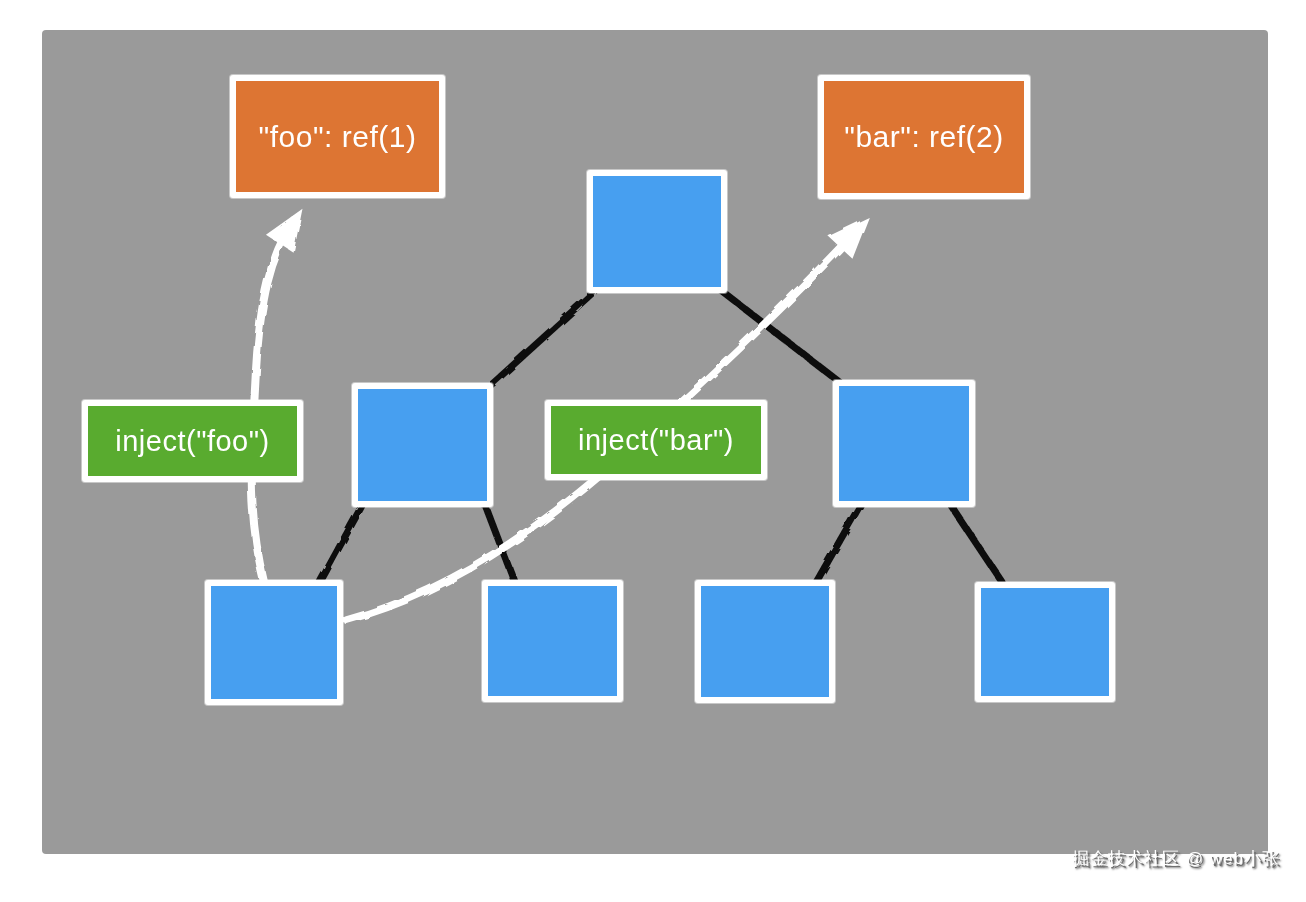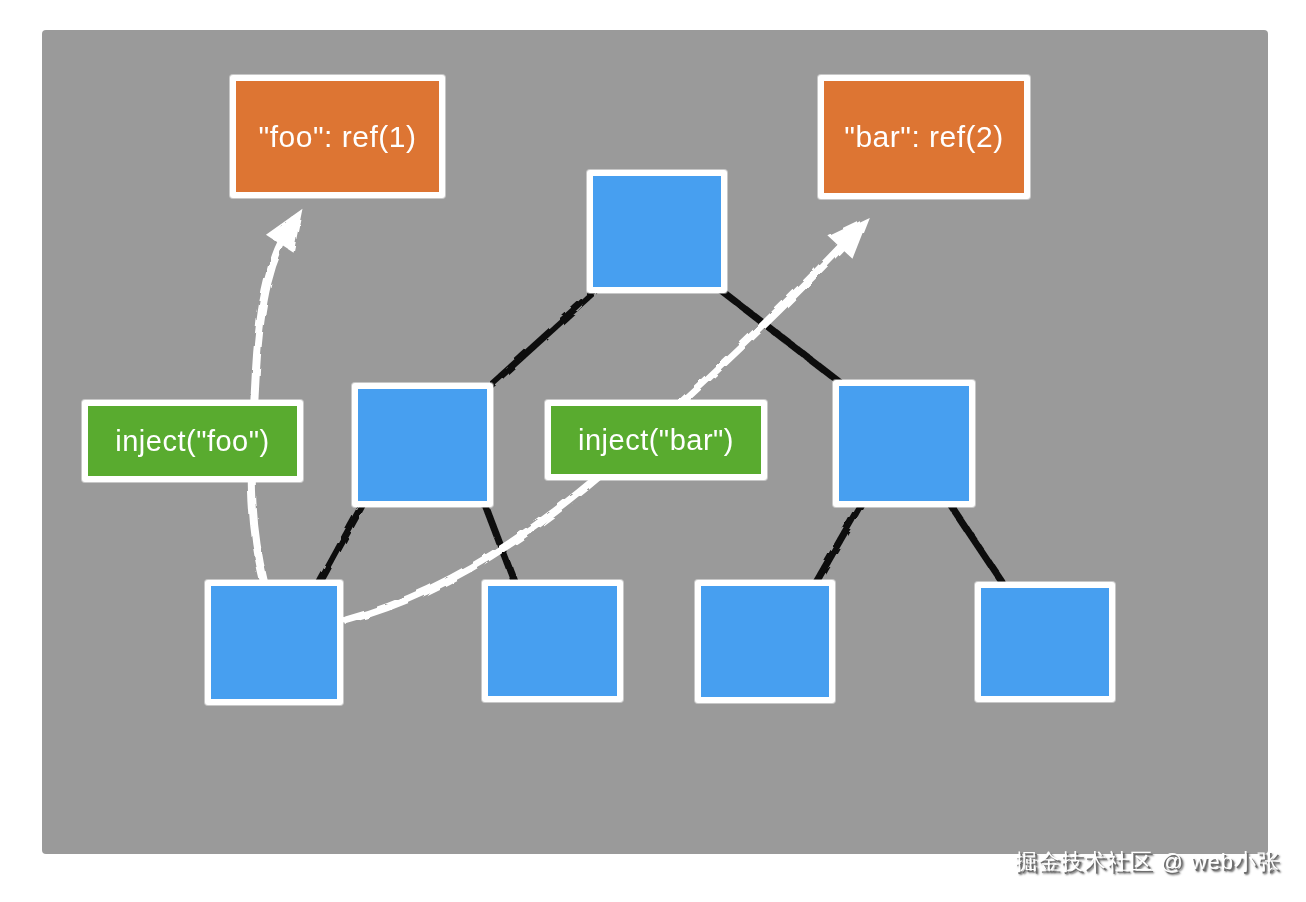--- a/index.html
+++ b/index.html
@@ -28,21 +28,21 @@
   .l2a  {left:310px;top:353px;width:141px;height:124px;}
   .l2b  {left:791px;top:350px;width:142px;height:127px;}
   .l3a  {left:163px;top:550px;width:138px;height:125px;}
   .l3b  {left:440px;top:550px;width:141px;height:122px;}
   .l3c  {left:653px;top:550px;width:140px;height:123px;}
   .l3d  {left:933px;top:552px;width:140px;height:120px;}
   
   .inject-foo{left:40px;top:370px;width:221px;height:82px;}
   .inject-bar{left:503px;top:370px;width:222px;height:80px;}
   .watermark{
-    position:absolute;right:26px;top:847px;font-size:22px;color:#ffffff;
+    position:absolute;right:26px;top:847px;font-size:17px;color:#ffffff;
     text-shadow:2px 2px 0 #6e6e6e, 3px 3px 2px #5f5f5f;letter-spacing:1px;
     white-space:nowrap;
     text-align:center;
   }
 </style>
 </head>
 <body>
 
 <div class="canvas">
 

